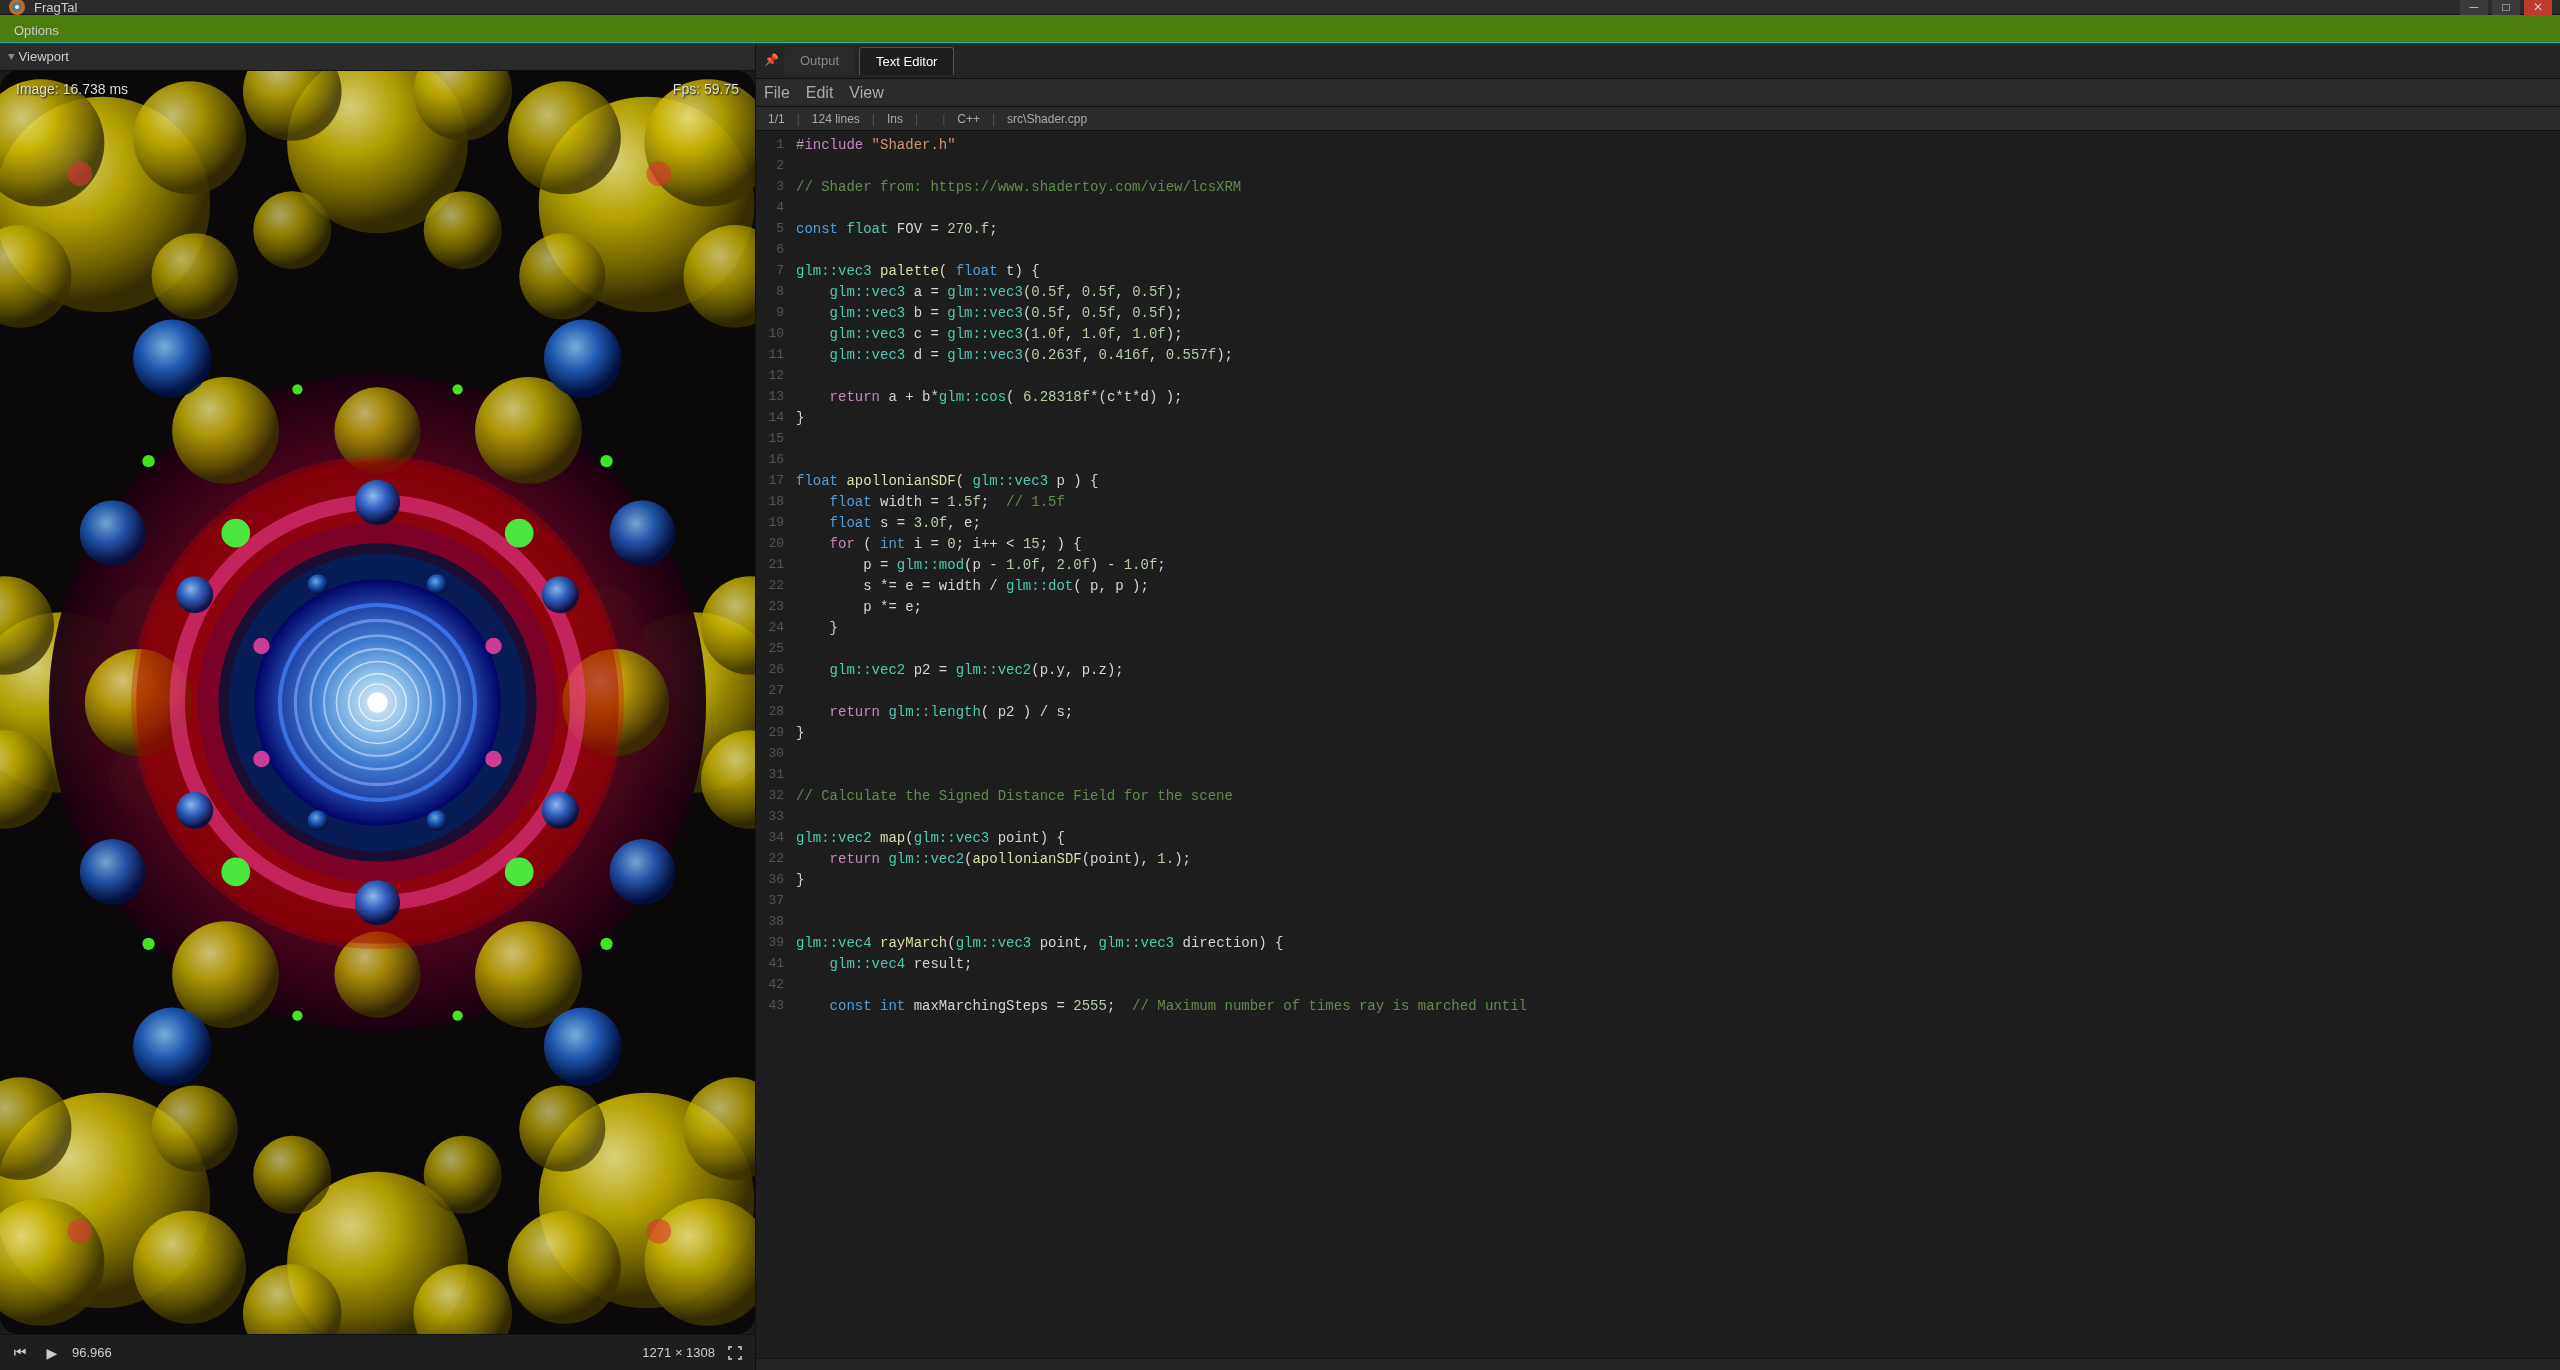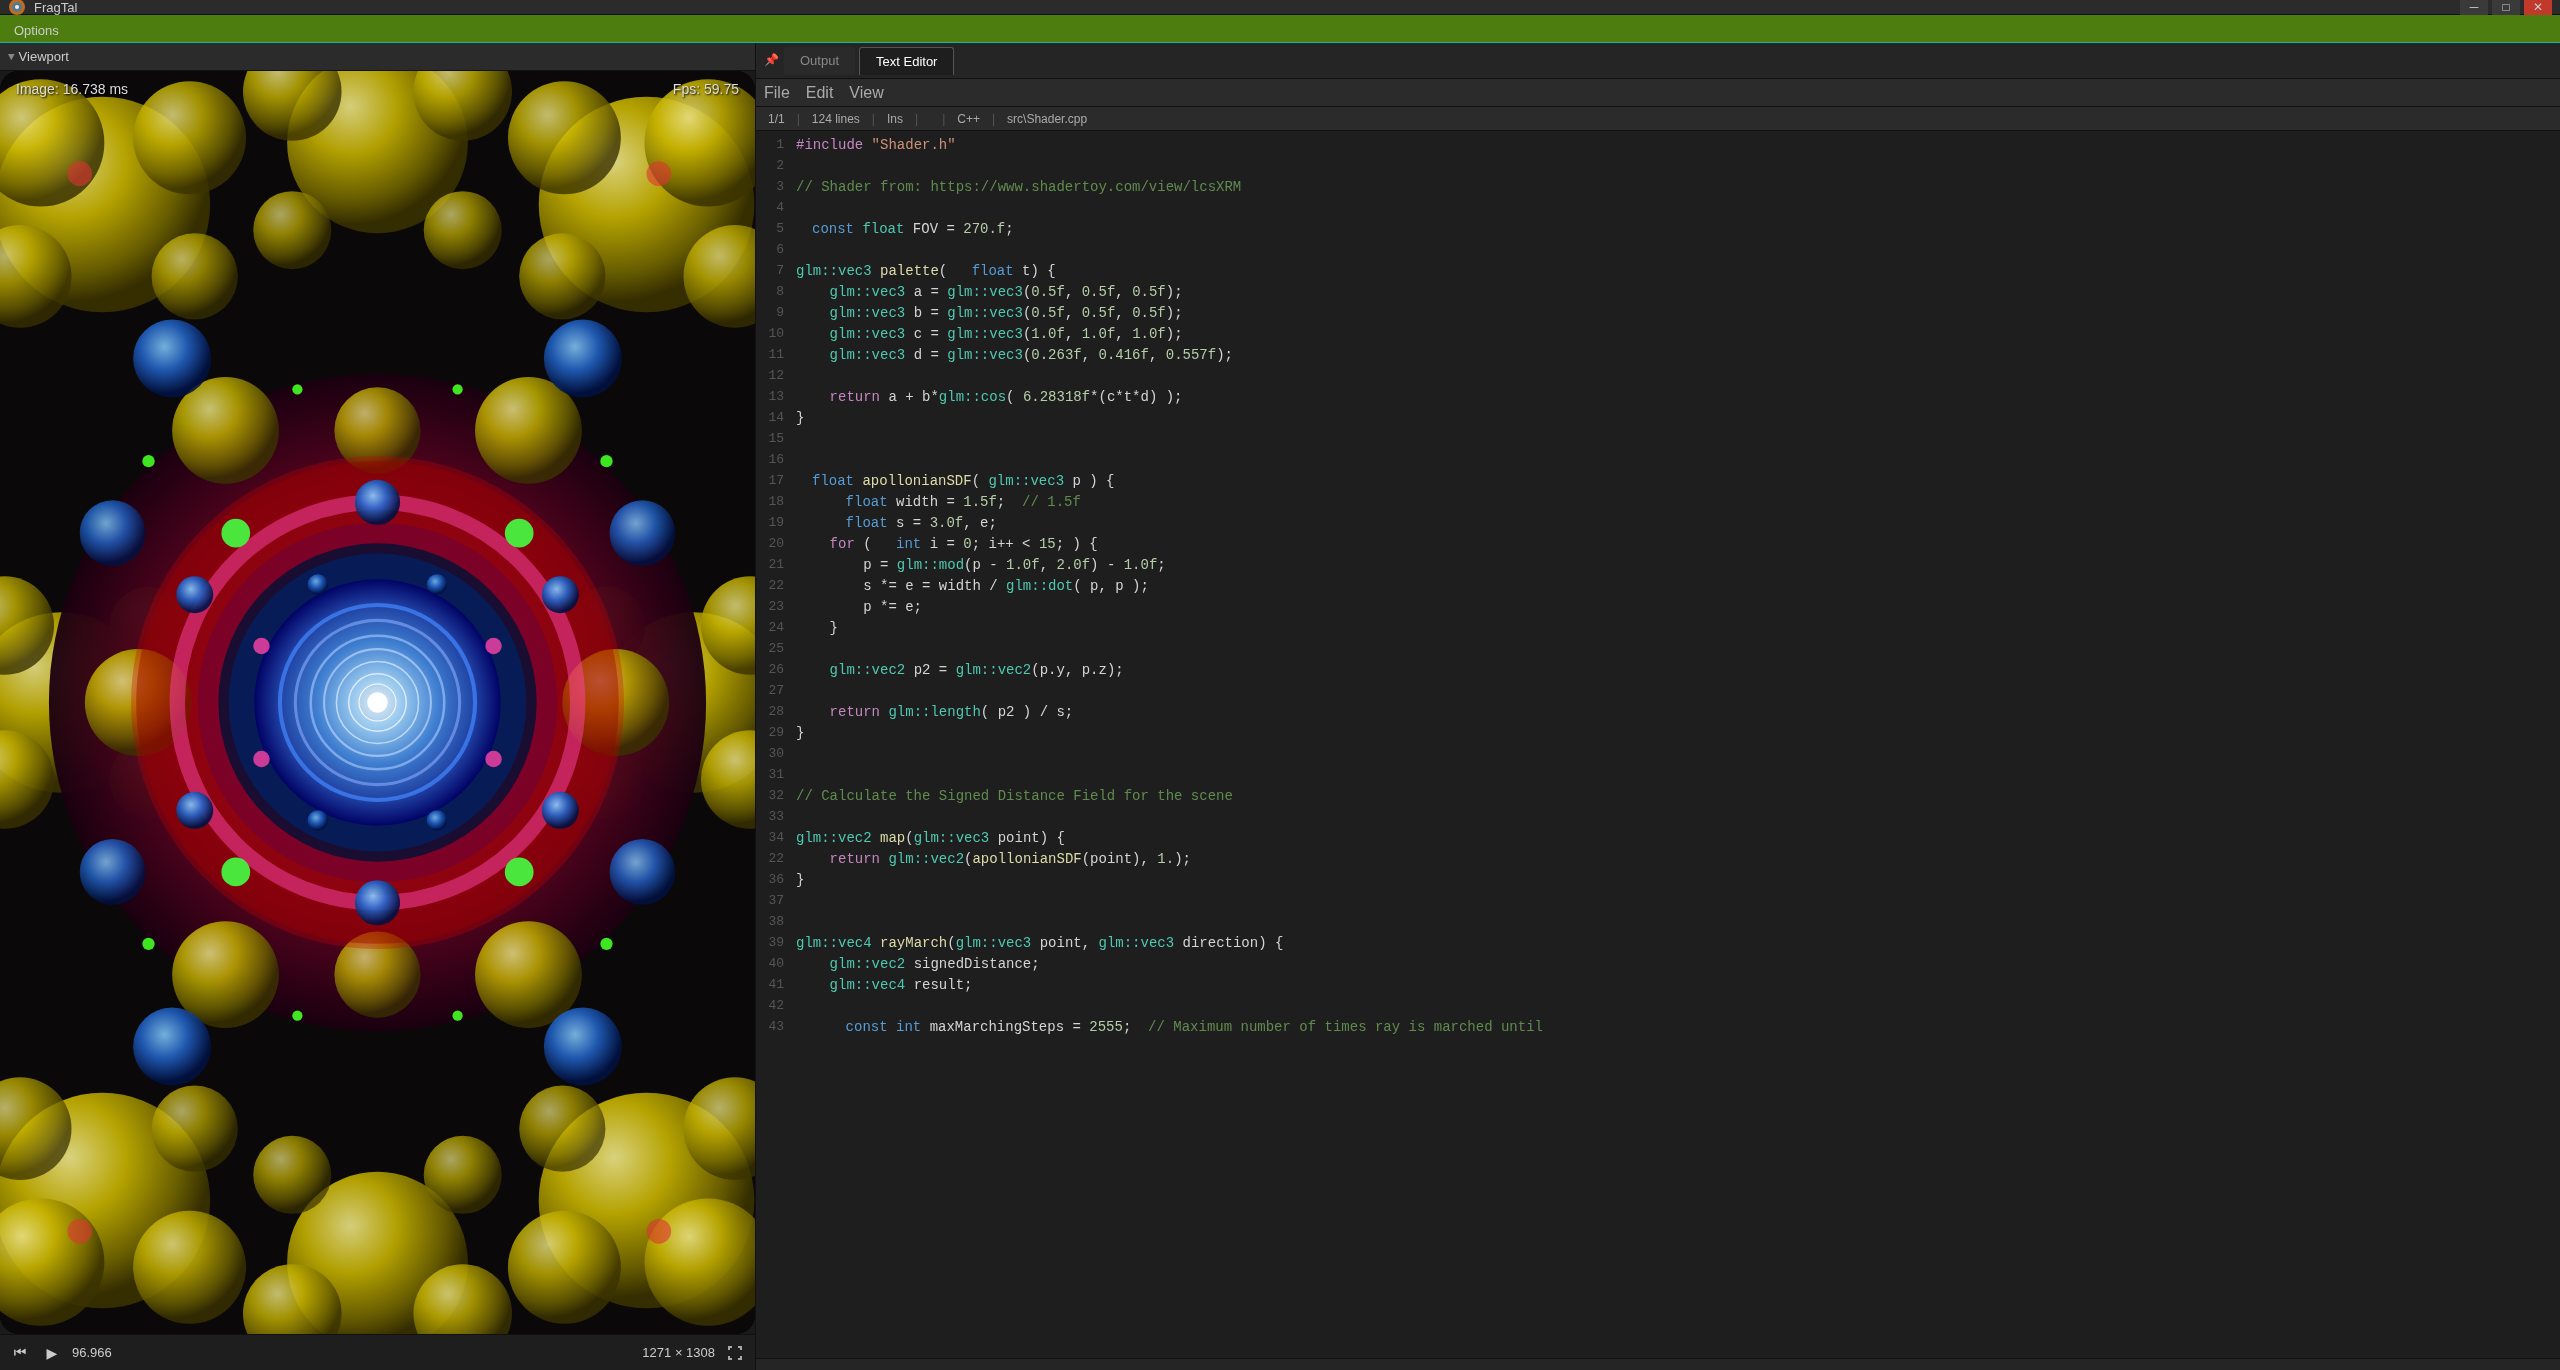--- a/index.html
+++ b/index.html
@@ -284,21 +284,21 @@
       padding-top: 0;
     }
     .line-content {
       flex: 1;
       white-space: pre;
       color: #d4d4d4;
       font-size: 14px;
     }
 
     
-    .kw { color: #569cd6; margin-left: 16px; }       
+    .kw { color: #569cd6; }       
     .kw2 { color: #c586c0; }      
     .type { color: #4ec9b0; }     
     .fn { color: #dcdcaa; }       
     .num { color: #b5cea8; }      
     .str { color: #ce9178; }      
     .cmt { color: #608b4e; }      
     .op { color: #d4d4d4; }      
     .ns { color: #4ec9b0; }     
     .macro { color: #c586c0; }    
 
@@ -721,24 +721,20 @@
         </div>
         <div class="code-line">
           <span class="line-number">38</span>
           <span class="line-content"></span>
         </div>
         <div class="code-line">
           <span class="line-number">39</span>
           <span class="line-content"><span class="ns">glm::vec4</span><span class="op"> </span><span class="fn">rayMarch</span><span class="op">(</span><span class="ns">glm::vec3</span><span class="op"> point, </span><span class="ns">glm::vec3</span><span class="op"> direction) {</span></span>
         </div>
         <div class="code-line">
-          <span class="line-number">40</span>
-          <span class="line-content"><span class="op">    </span><span class="ns">glm::vec2</span><span class="op"> signedDistance;</span></span>
-        </div>
-        <div class="code-line">
           <span class="line-number">41</span>
           <span class="line-content"><span class="op">    </span><span class="ns">glm::vec4</span><span class="op"> result;</span></span>
         </div>
         <div class="code-line">
           <span class="line-number">42</span>
           <span class="line-content"></span>
         </div>
         <div class="code-line">
           <span class="line-number">43</span>
           <span class="line-content"><span class="op">    </span><span class="kw">const int</span><span class="op"> maxMarchingSteps = </span><span class="num">2555</span><span class="op">;  </span><span class="cmt">// Maximum number of times ray is marched until</span></span>

